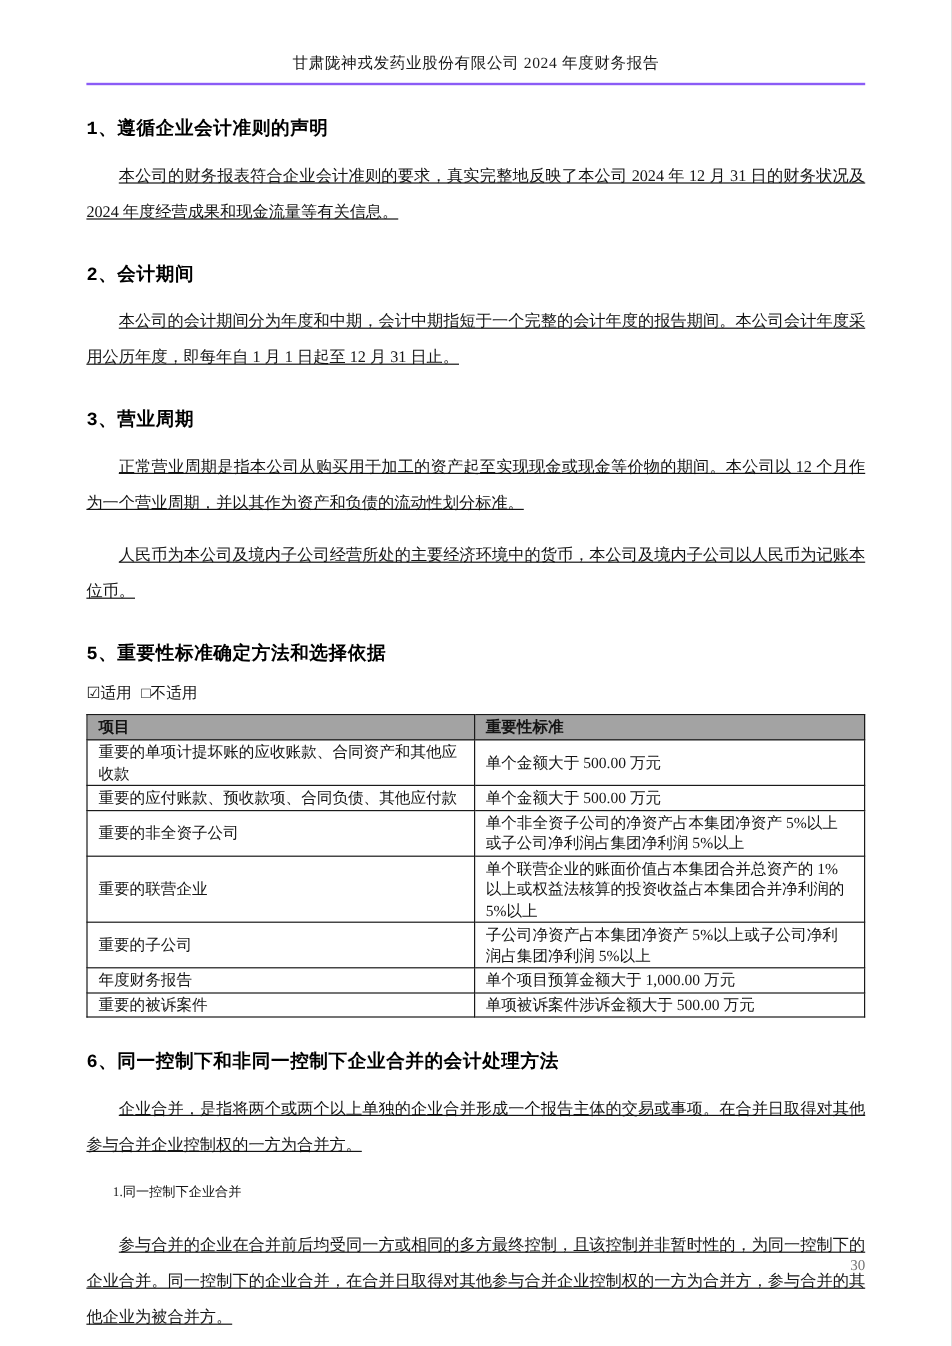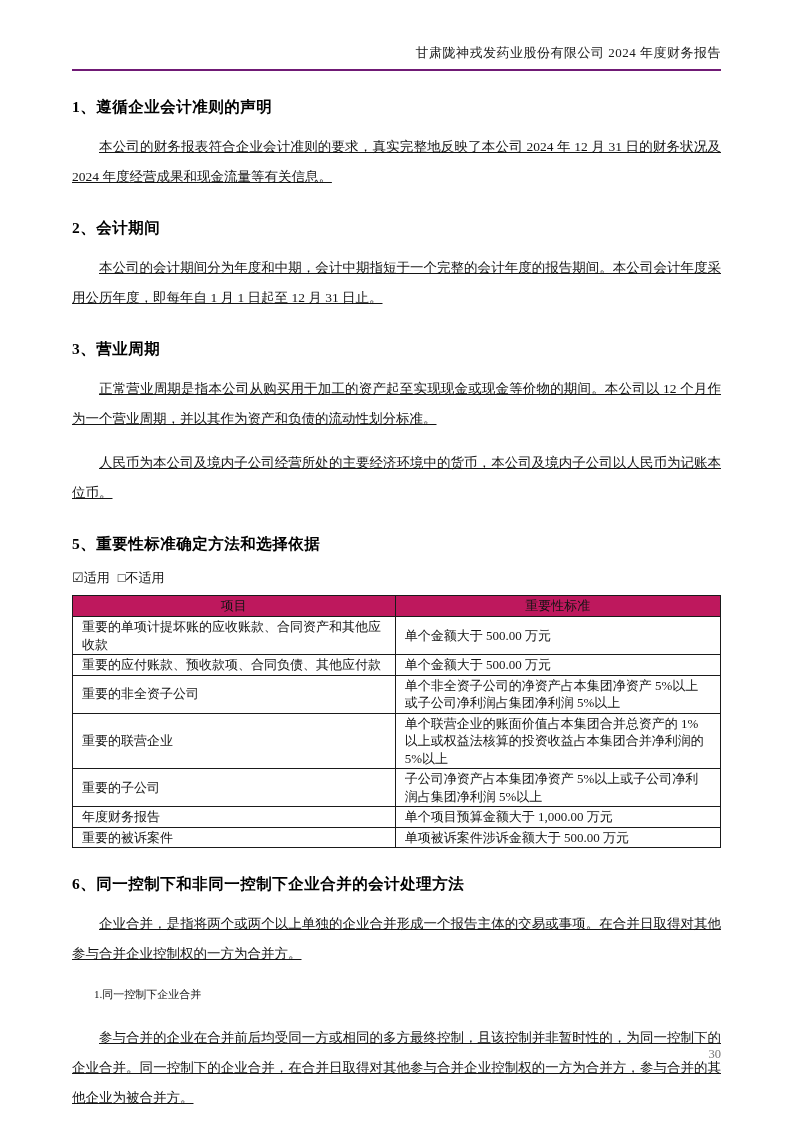--- a/index.html
+++ b/index.html
@@ -14,29 +14,29 @@
     overflow: hidden;
     box-sizing: border-box;
   }
   .content {
     position: absolute;
     left: 72px;
     top: 44px;
     width: 649px;
   }
   .doc-header {
-    text-align: right;
+    text-align: center;
     font-size: 13px;
     letter-spacing: 0.5px;
     padding-bottom: 7px;
-    border-bottom: 2px solid #701a75;
+    border-bottom: 2px solid #8b5cf6;
     color: #1a1a1a;
   }
   .section-heading {
-    font-family: Liberation Serif, serif;
+    font-family: Liberation Mono, monospace;
     font-weight: bold;
     font-size: 15.5px;
     color: #000;
     margin: 26px 0 14px 0;
     letter-spacing: 0.5px;
   }
   .para {
     font-size: 13.5px;
     line-height: 30px;
     text-align: justify;
@@ -67,23 +67,23 @@
   table.criteria-table th,
   table.criteria-table td {
     border: 1px solid #1a1a1a;
     padding: 1px 9px;
     line-height: 17.5px;
     vertical-align: middle;
     box-sizing: border-box;
     word-break: break-all;
   }
   table.criteria-table th {
-    background: #be185d;
-    font-weight: normal;
-    text-align: center;
+    background: #a3a3a3;
+    font-weight: bold;
+    text-align: left;
     height: 21px;
   }
   table.criteria-table td { text-align: left; }
   table.criteria-table col.c1 { width: 49.8%; }
   table.criteria-table col.c2 { width: 50.2%; }
   .page-number {
     position: absolute;
     right: 72px;
     bottom: 60px;
     font-size: 12.5px;

